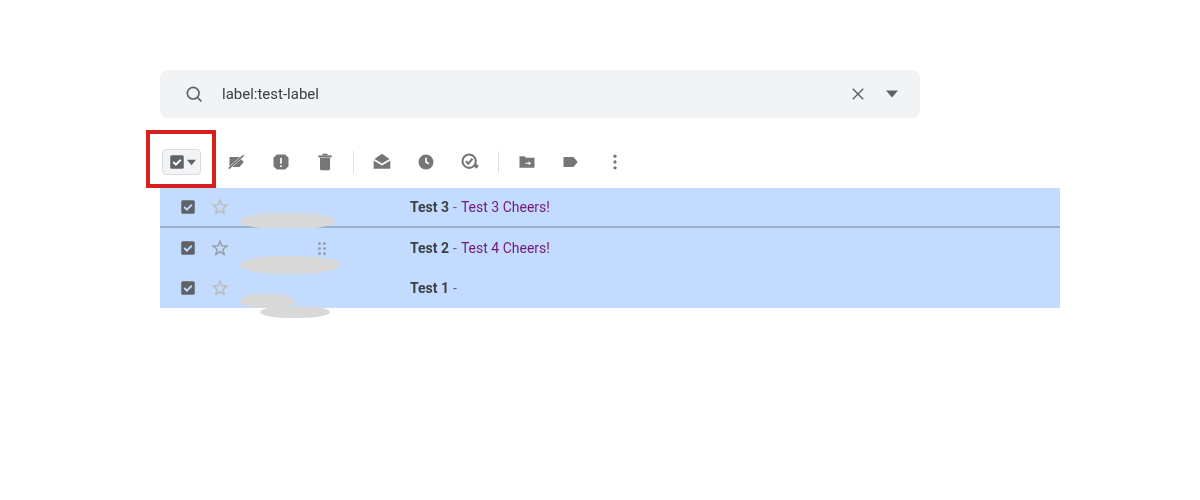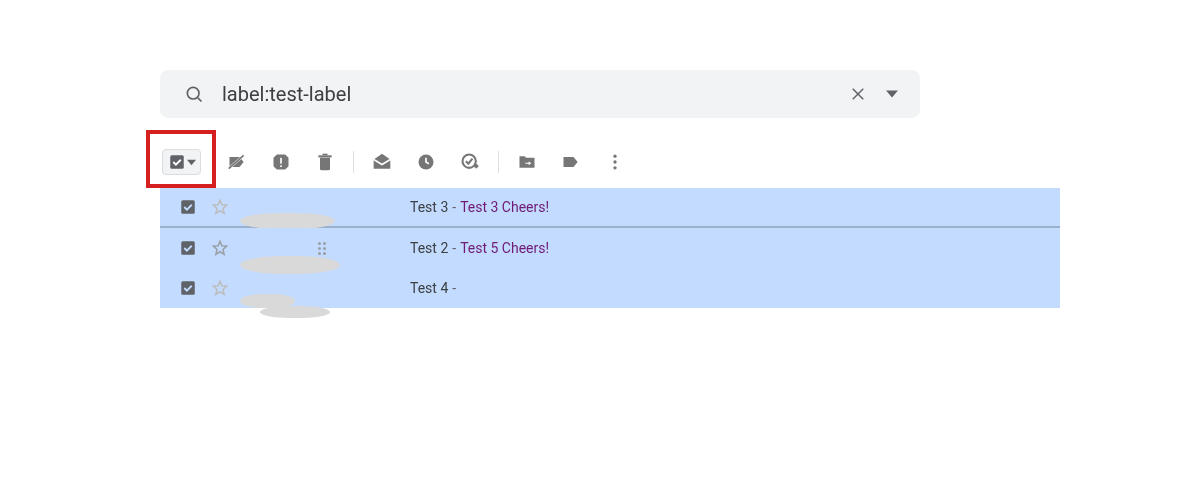--- a/index.html
+++ b/index.html
@@ -26,21 +26,21 @@
     align-items: center;
     background: #f1f3f4;
     border-radius: 8px;
     height: 48px;
     padding: 0 14px 0 14px;
     margin-bottom: 18px;
     width: 760px;
   }
   .search-bar .search-text {
     flex: 1;
-    font-size: 20px;
+    font-size: 15px;
     color: #3c4043;
     margin-left: 14px;
   }
   .search-bar .icon-btn { margin-left: 6px; }
   .icon-btn {
     width: 28px; height: 28px;
     display: inline-flex;
     align-items: center;
     justify-content: center;
     color: #5f6368;
@@ -110,21 +110,21 @@
     width: 170px;
     position:relative;
   }
   .smudge {
     position:absolute;
     background:#d9d9d9;
     border-radius:50% / 60%;
     filter: blur(0.3px);
   }
   .row .subj { display:flex; align-items:center; }
-  .row .subj .bold { font-weight:400; color:#3c4043; }
+  .row .subj .bold { font-weight:700; color:#3c4043; }
   .row .subj .sep { margin: 0 4px; color:#5f6368; }
   .row .subj .snippet { color:#701a75; }
   .obsc {
     display:inline-block;
     width:62px; height:12px;
     background:#d9d9d9;
     border-radius:6px;
     vertical-align: middle;
     margin-right:2px;
   }
@@ -287,21 +287,21 @@
             <svg width="18" height="18" viewBox="0 0 24 24" fill="none" stroke="#9aa0a6" stroke-width="2">
                 <path d="M12 3 L14.5 9 L21 9.5 L16 14 L17.5 20.5 L12 17 L6.5 20.5 L8 14 L3 9.5 L9.5 9 Z"></path>
               </svg>
           </span>
           <span class="sender">
             <span class="smudge" style="left:0;top:8px;width:100px;height:18px;"></span>
           </span>
           <span class="subj">
             <span class="bold">Test 2</span>
             <span class="sep">-</span>
-            <span class="snippet">Test 5 Cheers!</span>
+            <span class="snippet">Test 4 Cheers!</span>
           </span>
         </div>
       </div>
 
       <div class="row">
         <span class="chk">
           <svg width="18" height="18" viewBox="0 0 24 24" fill="currentColor">
               <rect x="3" y="3" width="18" height="18" rx="2"></rect>
               <path d="M7 12 L10.5 15.5 L17 9" stroke="#c2dbff" stroke-width="2.4" fill="none"></path>
             </svg>
@@ -309,21 +309,21 @@
         <span class="star">
           <svg width="18" height="18" viewBox="0 0 24 24" fill="none" stroke="currentColor" stroke-width="2">
               <path d="M12 3 L14.5 9 L21 9.5 L16 14 L17.5 20.5 L12 17 L6.5 20.5 L8 14 L3 9.5 L9.5 9 Z"></path>
             </svg>
         </span>
         <span class="sender">
           <span class="smudge" style="left:0;top:6px;width:55px;height:14px;"></span>
           <span class="smudge" style="left:20px;top:18px;width:70px;height:12px;"></span>
         </span>
         <span class="subj">
-          <span class="bold">Test 4</span>
+          <span class="bold">Test 1</span>
           <span class="sep">-</span>
         </span>
       </div>
 
     </div>
 
   </div>
 </div>
 
 </body></html>

